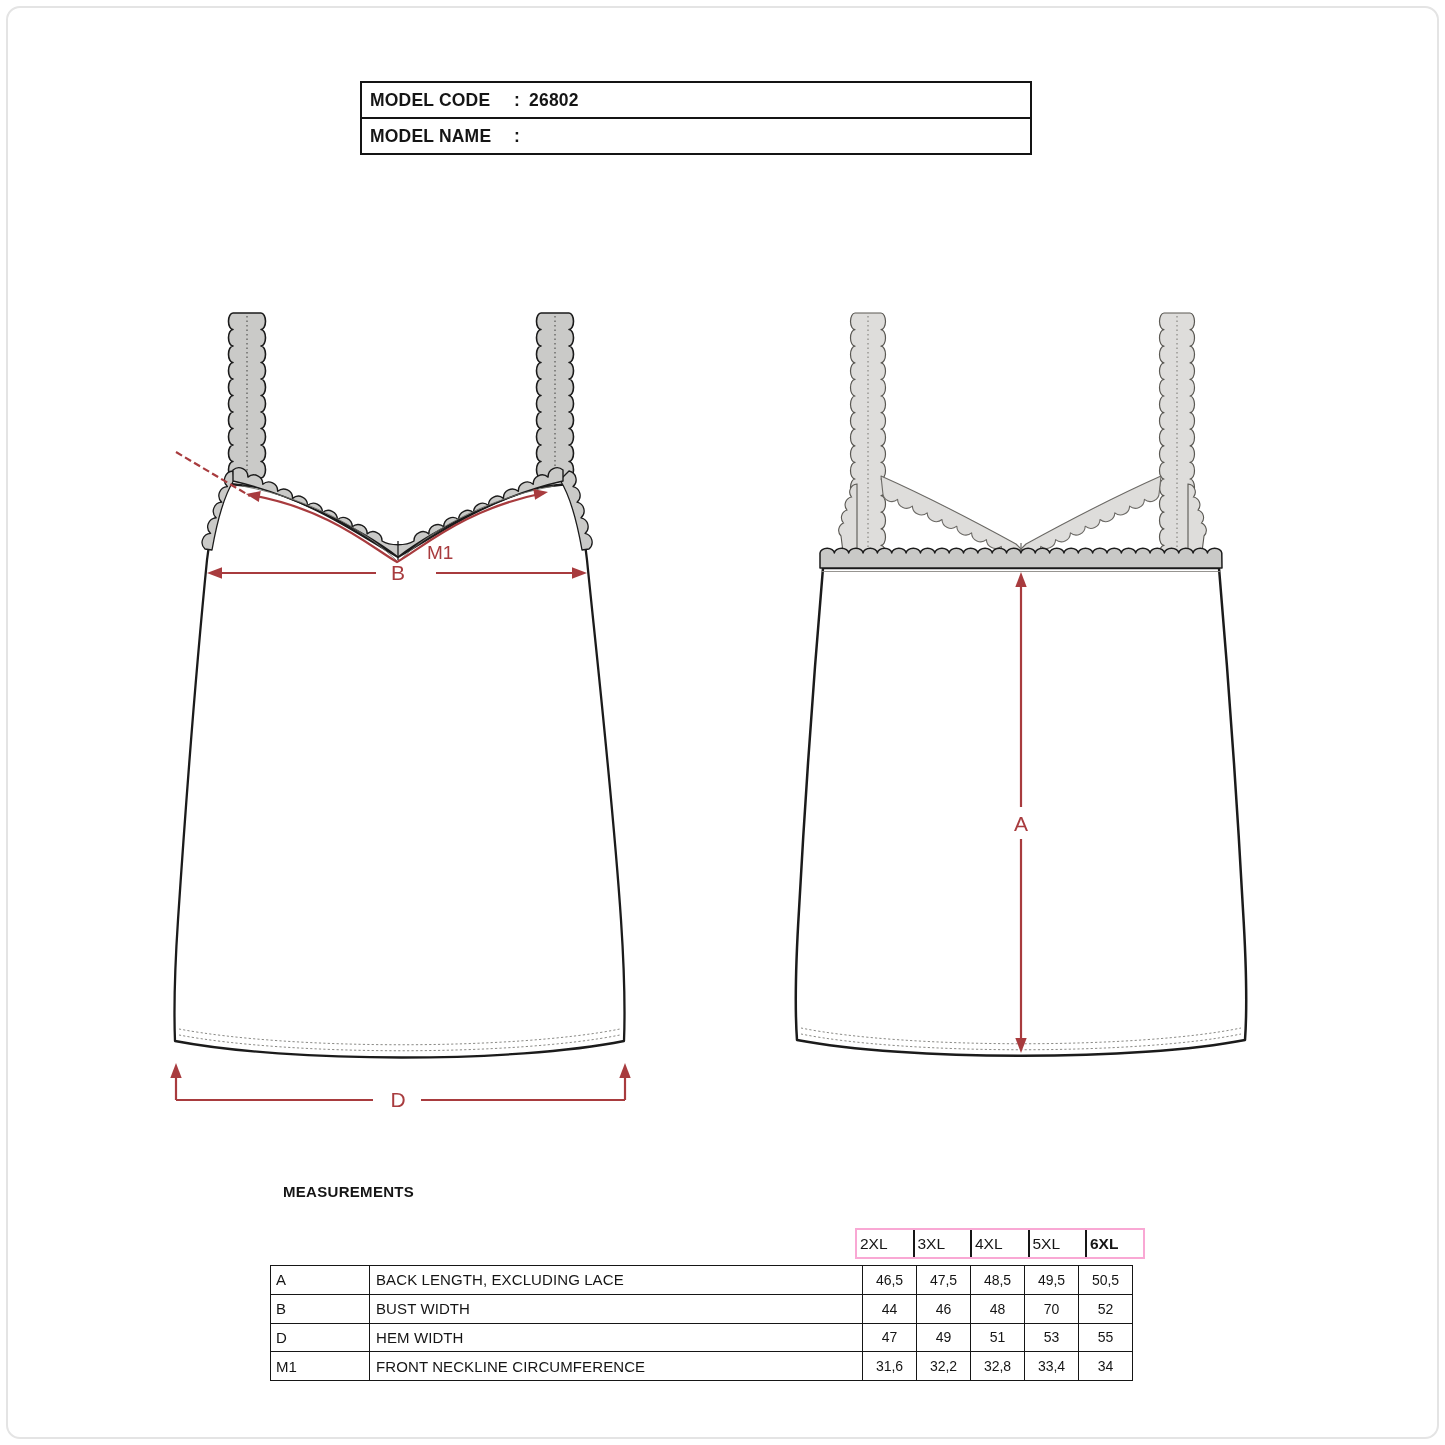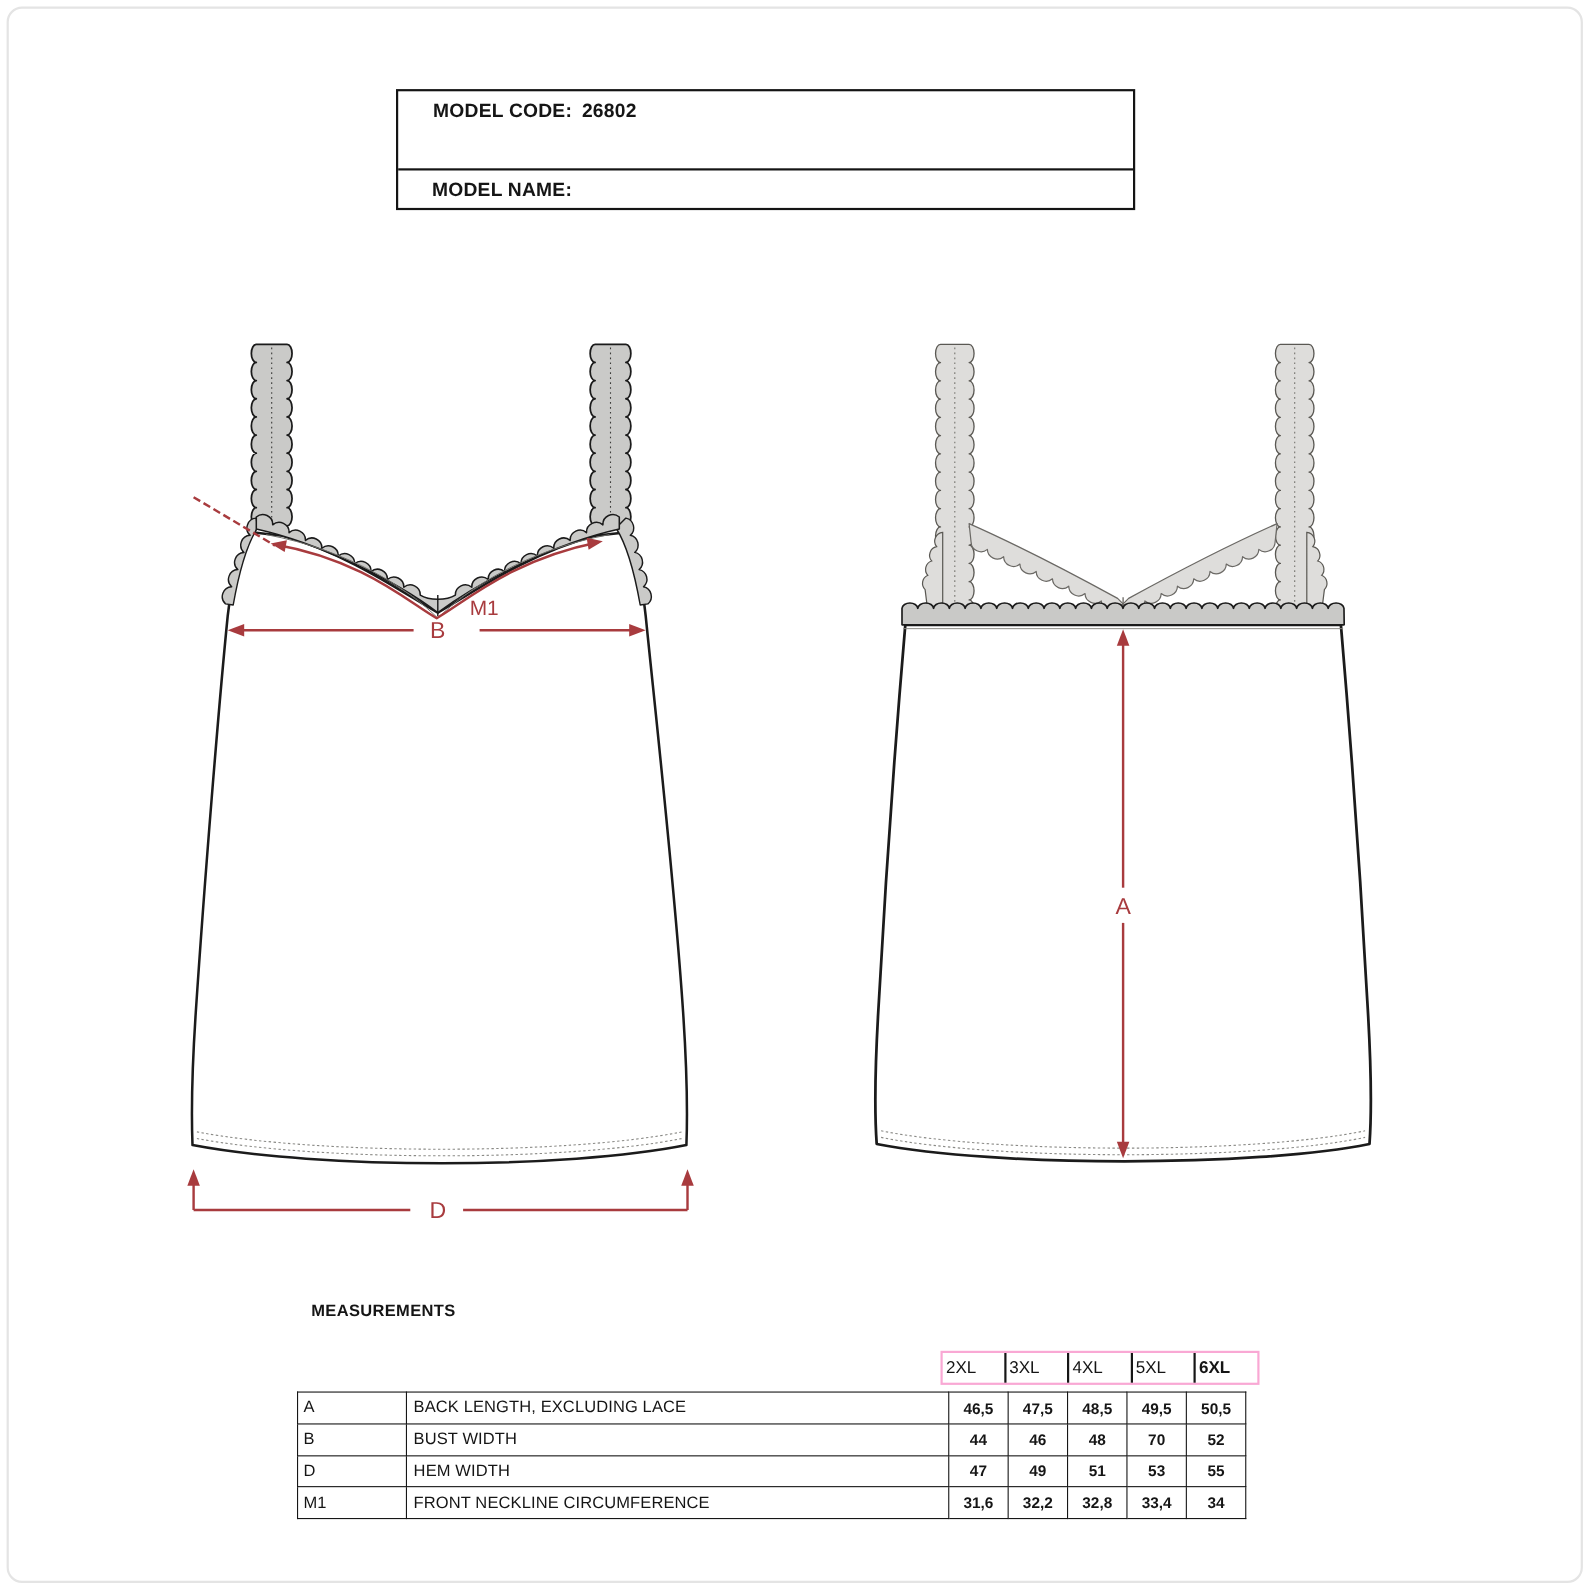--- a/index.html
+++ b/index.html
@@ -1,42 +1,42 @@
 <!DOCTYPE html>
 <html><head>
 <meta charset="utf-8">
 <style>
   html,body{margin:0;padding:0;background:#ffffff;}
   body{width:1445px;height:1445px;position:relative;font-family:"Liberation Sans",sans-serif;color:#151515;overflow:hidden;}
   .page-frame{position:absolute;left:6px;top:6px;width:1429px;height:1429px;border:2px solid #e4e4e4;border-radius:14px;pointer-events:none;}
 
   
   .hdr-table{position:absolute;left:360px;top:81px;width:668px;border:2px solid #141414;}
-  .hdr-row{display:flex;align-items:center;height:34px;padding-left:8px;font-weight:bold;font-size:17.5px;letter-spacing:.2px;white-space:nowrap;text-align:right;}
-  .hdr-row + .hdr-row{border-top:2px solid #141414;margin-top:36px;}
+  .hdr-row{display:flex;align-items:center;height:34px;padding-left:8px;font-weight:bold;font-size:17.5px;letter-spacing:.2px;white-space:nowrap;}
+  .hdr-row + .hdr-row{border-top:2px solid #141414;}
   .hdr-label{display:inline-block;width:144px;}
   .hdr-colon{display:inline-block;margin-right:9px;}
 
   
   .drawing{position:absolute;left:100px;top:280px;width:1200px;height:860px;}
 
   
   .meas-title{position:absolute;left:283px;top:1183px;font-weight:bold;font-size:15px;letter-spacing:.3px;}
 
   
   .size-table{position:absolute;left:855px;top:1228px;display:flex;border:2px solid #f9a8d4;}
   .size-cell{width:52.5px;height:27px;border-right:2px solid #161616;display:flex;align-items:center;padding-left:3px;font-size:15.5px;}
   .size-cell:last-child{border-right:none;font-weight:bold;}
 
   
   .meas-table{position:absolute;left:270px;top:1265px;border-collapse:collapse;table-layout:fixed;}
   .meas-table td{border:1.7px solid #161616;height:27.8px;font-size:15px;padding:0;}
   td.code{width:93px;padding-left:5px;}
   td.desc{width:486px;padding-left:6px;letter-spacing:.1px;}
-  td.val{width:53px;text-align:center;font-weight:bold;font-size:14px;}
+  td.val{width:53px;text-align:center;font-weight:normal;font-size:14px;}
   svg text{font-family:"Liberation Sans",sans-serif;}
 </style>
 </head>
 <body>
 
 <div class="page-frame"></div>
 
 <div class="hdr-table">
   <div class="hdr-row">
     <span class="hdr-label">MODEL CODE</span>

